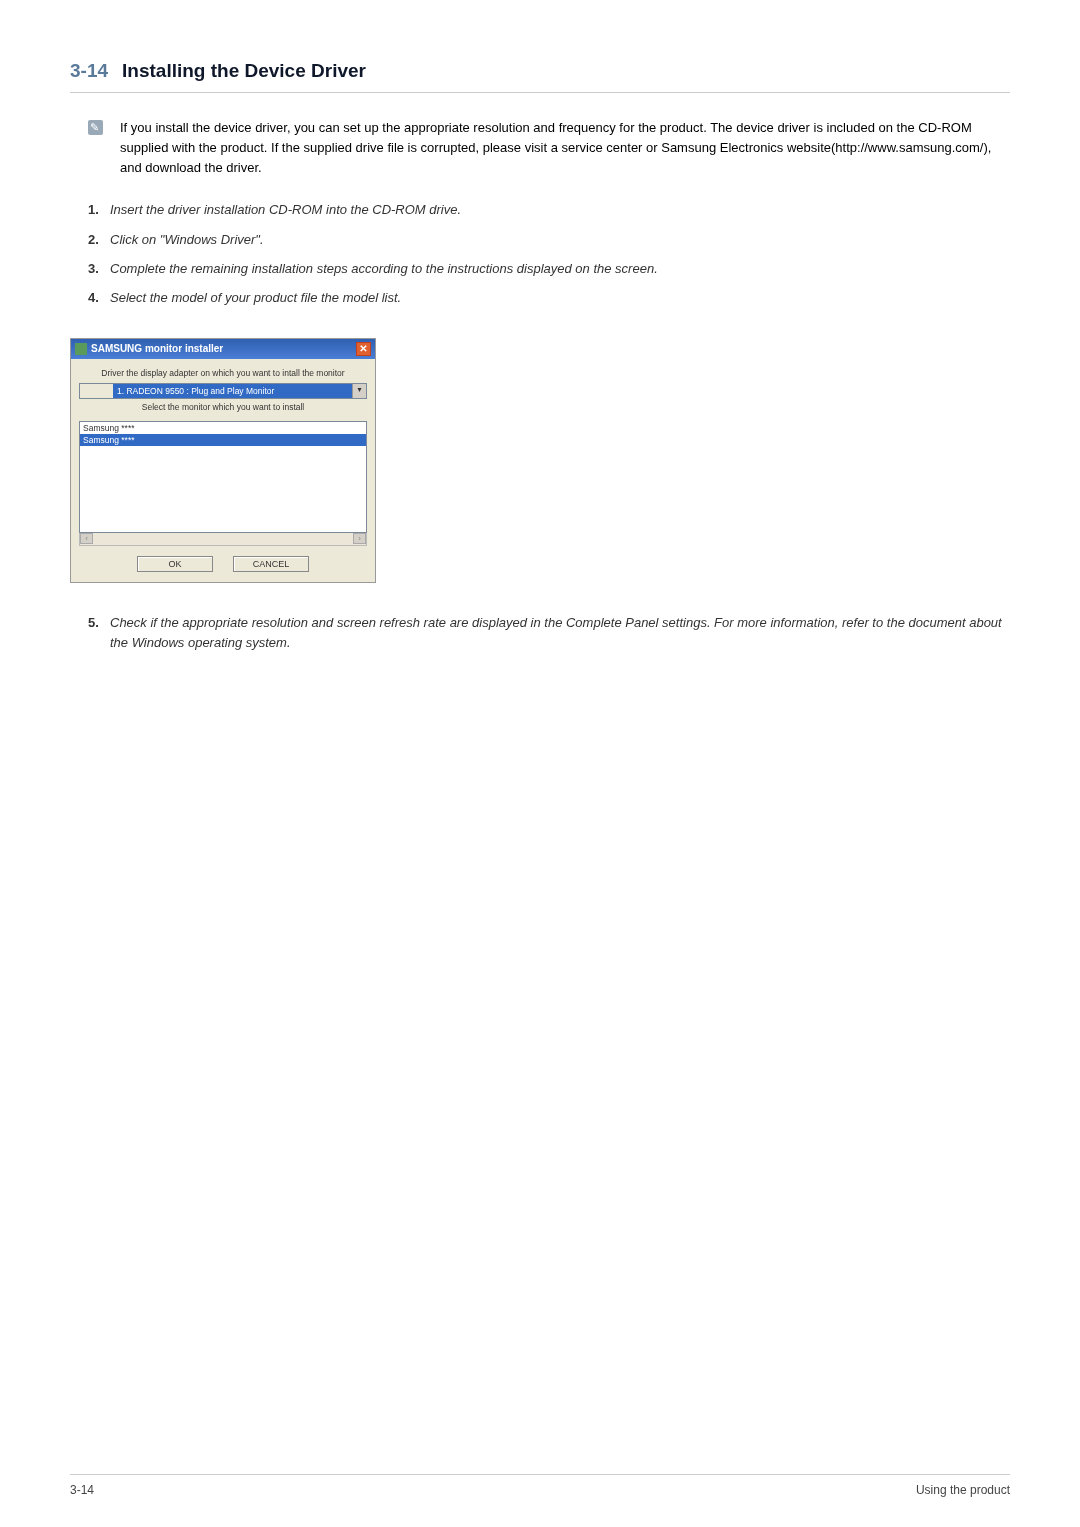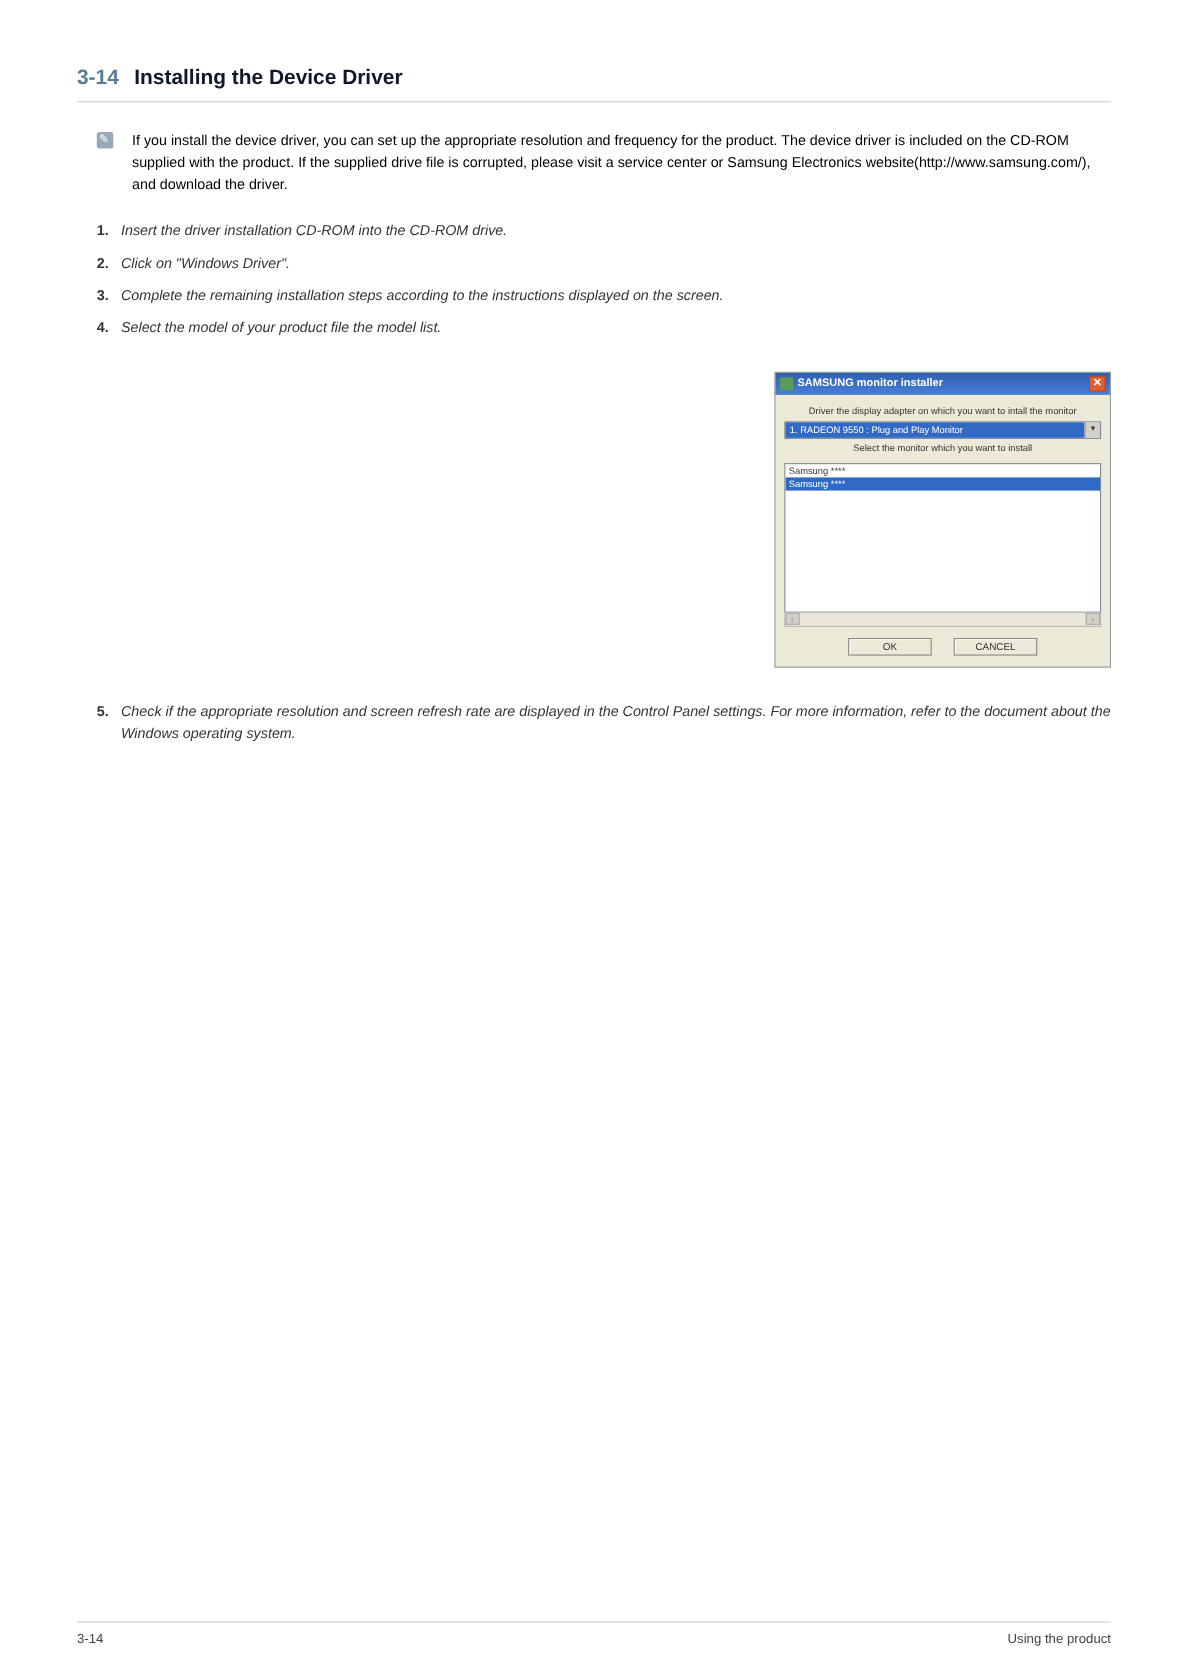--- a/index.html
+++ b/index.html
@@ -70,21 +70,21 @@
     color: #333;
   }
   .step-num {
     font-weight: bold;
     width: 22px;
     flex-shrink: 0;
   }
   .step-text { flex: 1; font-style: italic; }
   .installer-wrap {
     display: flex;
-    justify-content: flex-end;
+    justify-content: flex-start;
     margin: 30px 0 30px 0;
   }
   .installer-window {
     width: 306px;
     border: 1px solid #999;
     background: #ece9d8;
     font-family: Tahoma, sans-serif;
     font-size: 9px;
   }
   .installer-titlebar {
@@ -127,33 +127,34 @@
   .installer-dropdown {
     display: flex;
     border: 1px solid #7a8a99;
   }
   .installer-dropdown-text {
     flex: 1;
     background: #316ac5;
     color: #fff;
     padding: 2px 4px;
     font-size: 8.5px;
+    margin-left: 33px;
   }
   .installer-dropdown-btn {
     width: 14px;
     background: #d4d0c8;
     border-left: 1px solid #999;
     text-align: center;
     font-size: 8px;
     line-height: 12px;
   }
   .installer-listbox {
     border: 1px solid #7a8a99;
     background: #fff;
-    height: 136px;
+    height: 112px;
     margin-top: 4px;
     font-size: 8.5px;
     overflow: hidden;
   }
   .listbox-item {
     padding: 1px 3px;
     color: #333;
   }
   .listbox-item.selected {
     background: #316ac5;
@@ -266,20 +267,20 @@
         <div class="installer-btn">OK</div>
         <div class="installer-btn">CANCEL</div>
       </div>
     </div>
   </div>
 </div>
 
 <div class="steps">
   <div class="step">
     <span class="step-num">5.</span>
-    <span class="step-text">Check if the appropriate resolution and screen refresh rate are displayed in the Control Panel settings. For more information, refer to the document about the Windows operating system.</span>
+    <span class="step-text">Check if the appropriate resolution and screen refresh rate are displayed in the Complete Panel settings. For more information, refer to the document about the Windows operating system.</span>
   </div>
 </div>
 
 <div class="footer">
   <span>3-14</span>
   <span>Using the product</span>
 </div>
 
 </body></html>

